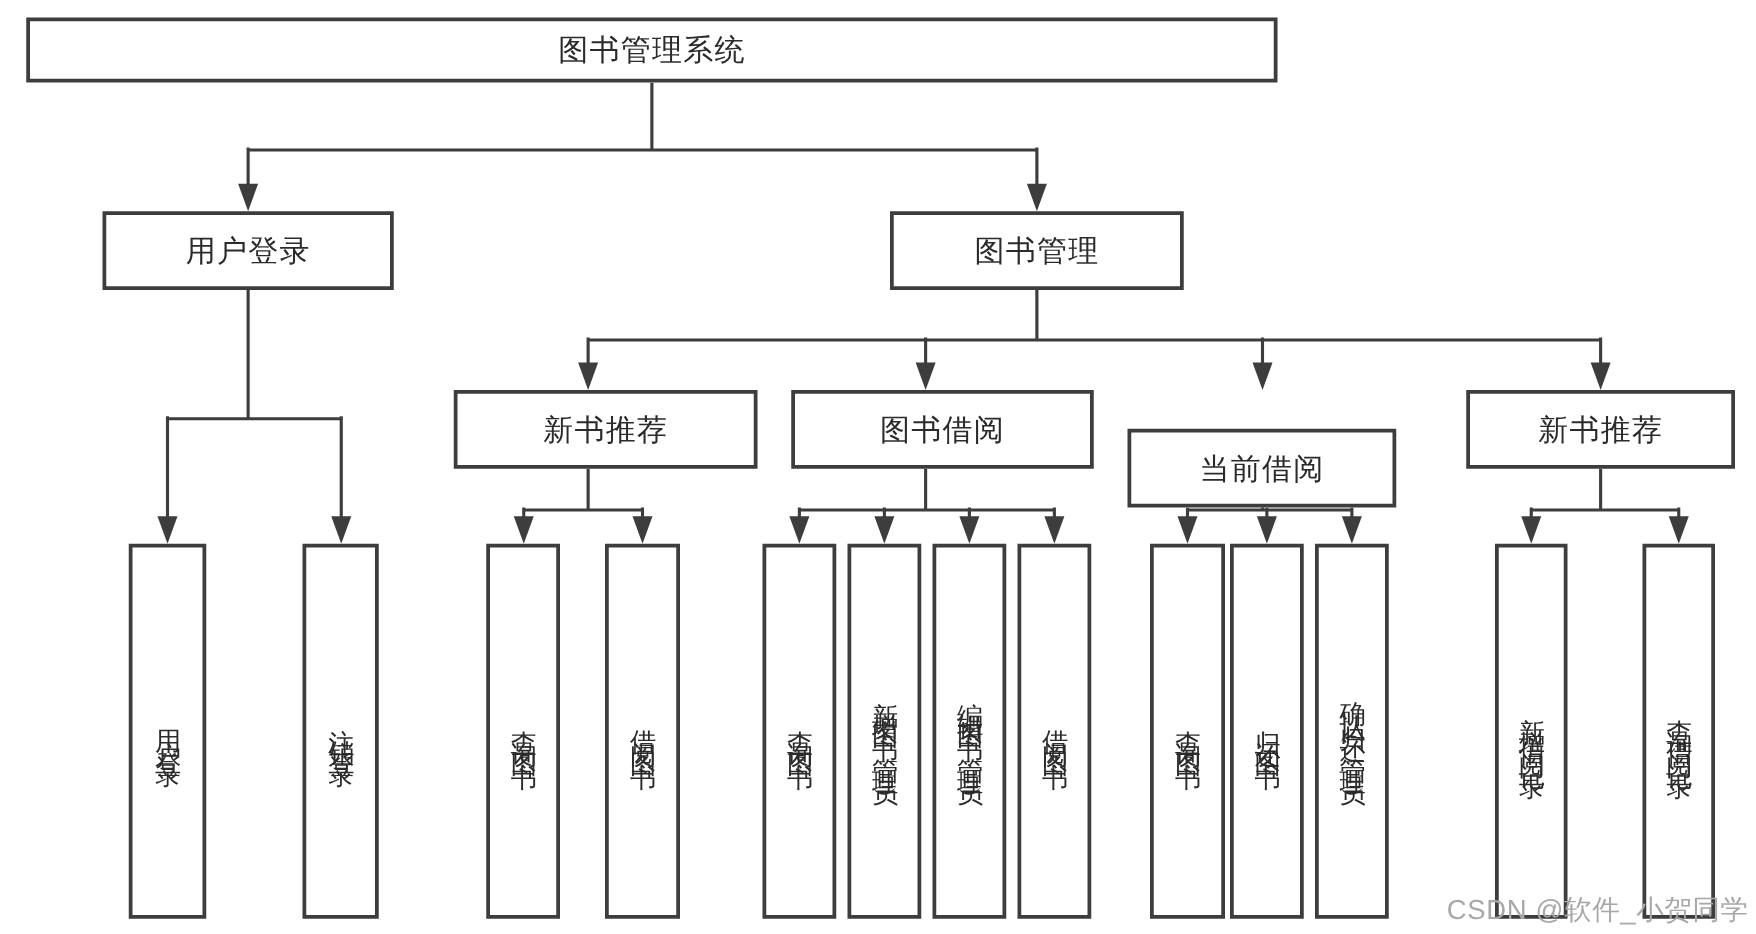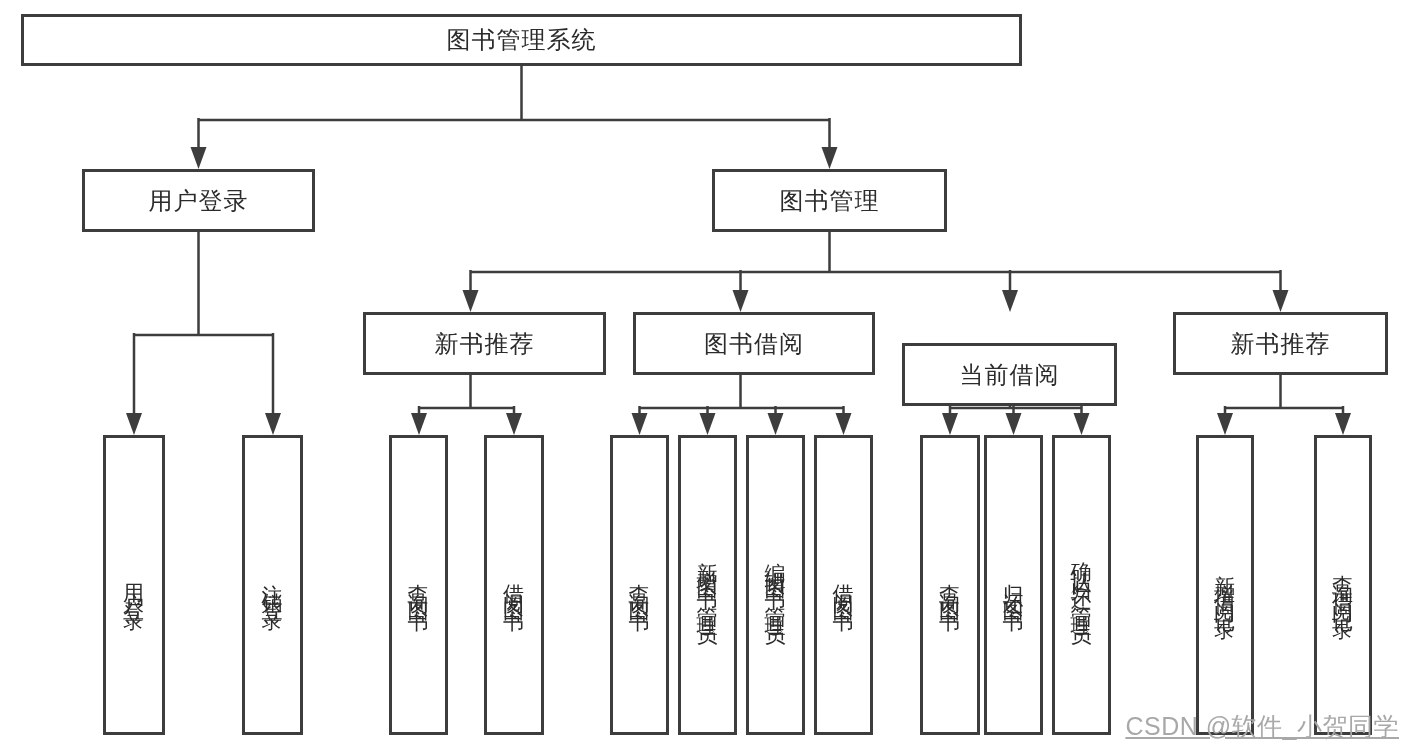--- a/index.html
+++ b/index.html
@@ -46,26 +46,25 @@
     writing-mode: vertical-rl;
     text-orientation: mixed;
     font-size: 21px;
     letter-spacing: 9px;
     line-height: 1;
   }
   .watermark {
     position: absolute;
     right: 6px;
     bottom: 4px;
-    font-size: 25px;
+    font-size: 22px;
     letter-spacing: 0.5px;
     color: var(--watermark);
     z-index: 5;
     white-space: nowrap;
-    text-decoration: underline;
   }
 </style>
 </head>
 <body>
 
 <div class="canvas">
 
   <svg class="connectors" viewBox="0 0 1405 747">
     <g>
       <path class="ln" d="M521.5 66 V120 M198.5 120 H829.5 M198.5 118 V150 M829.5 118 V150"></path>

